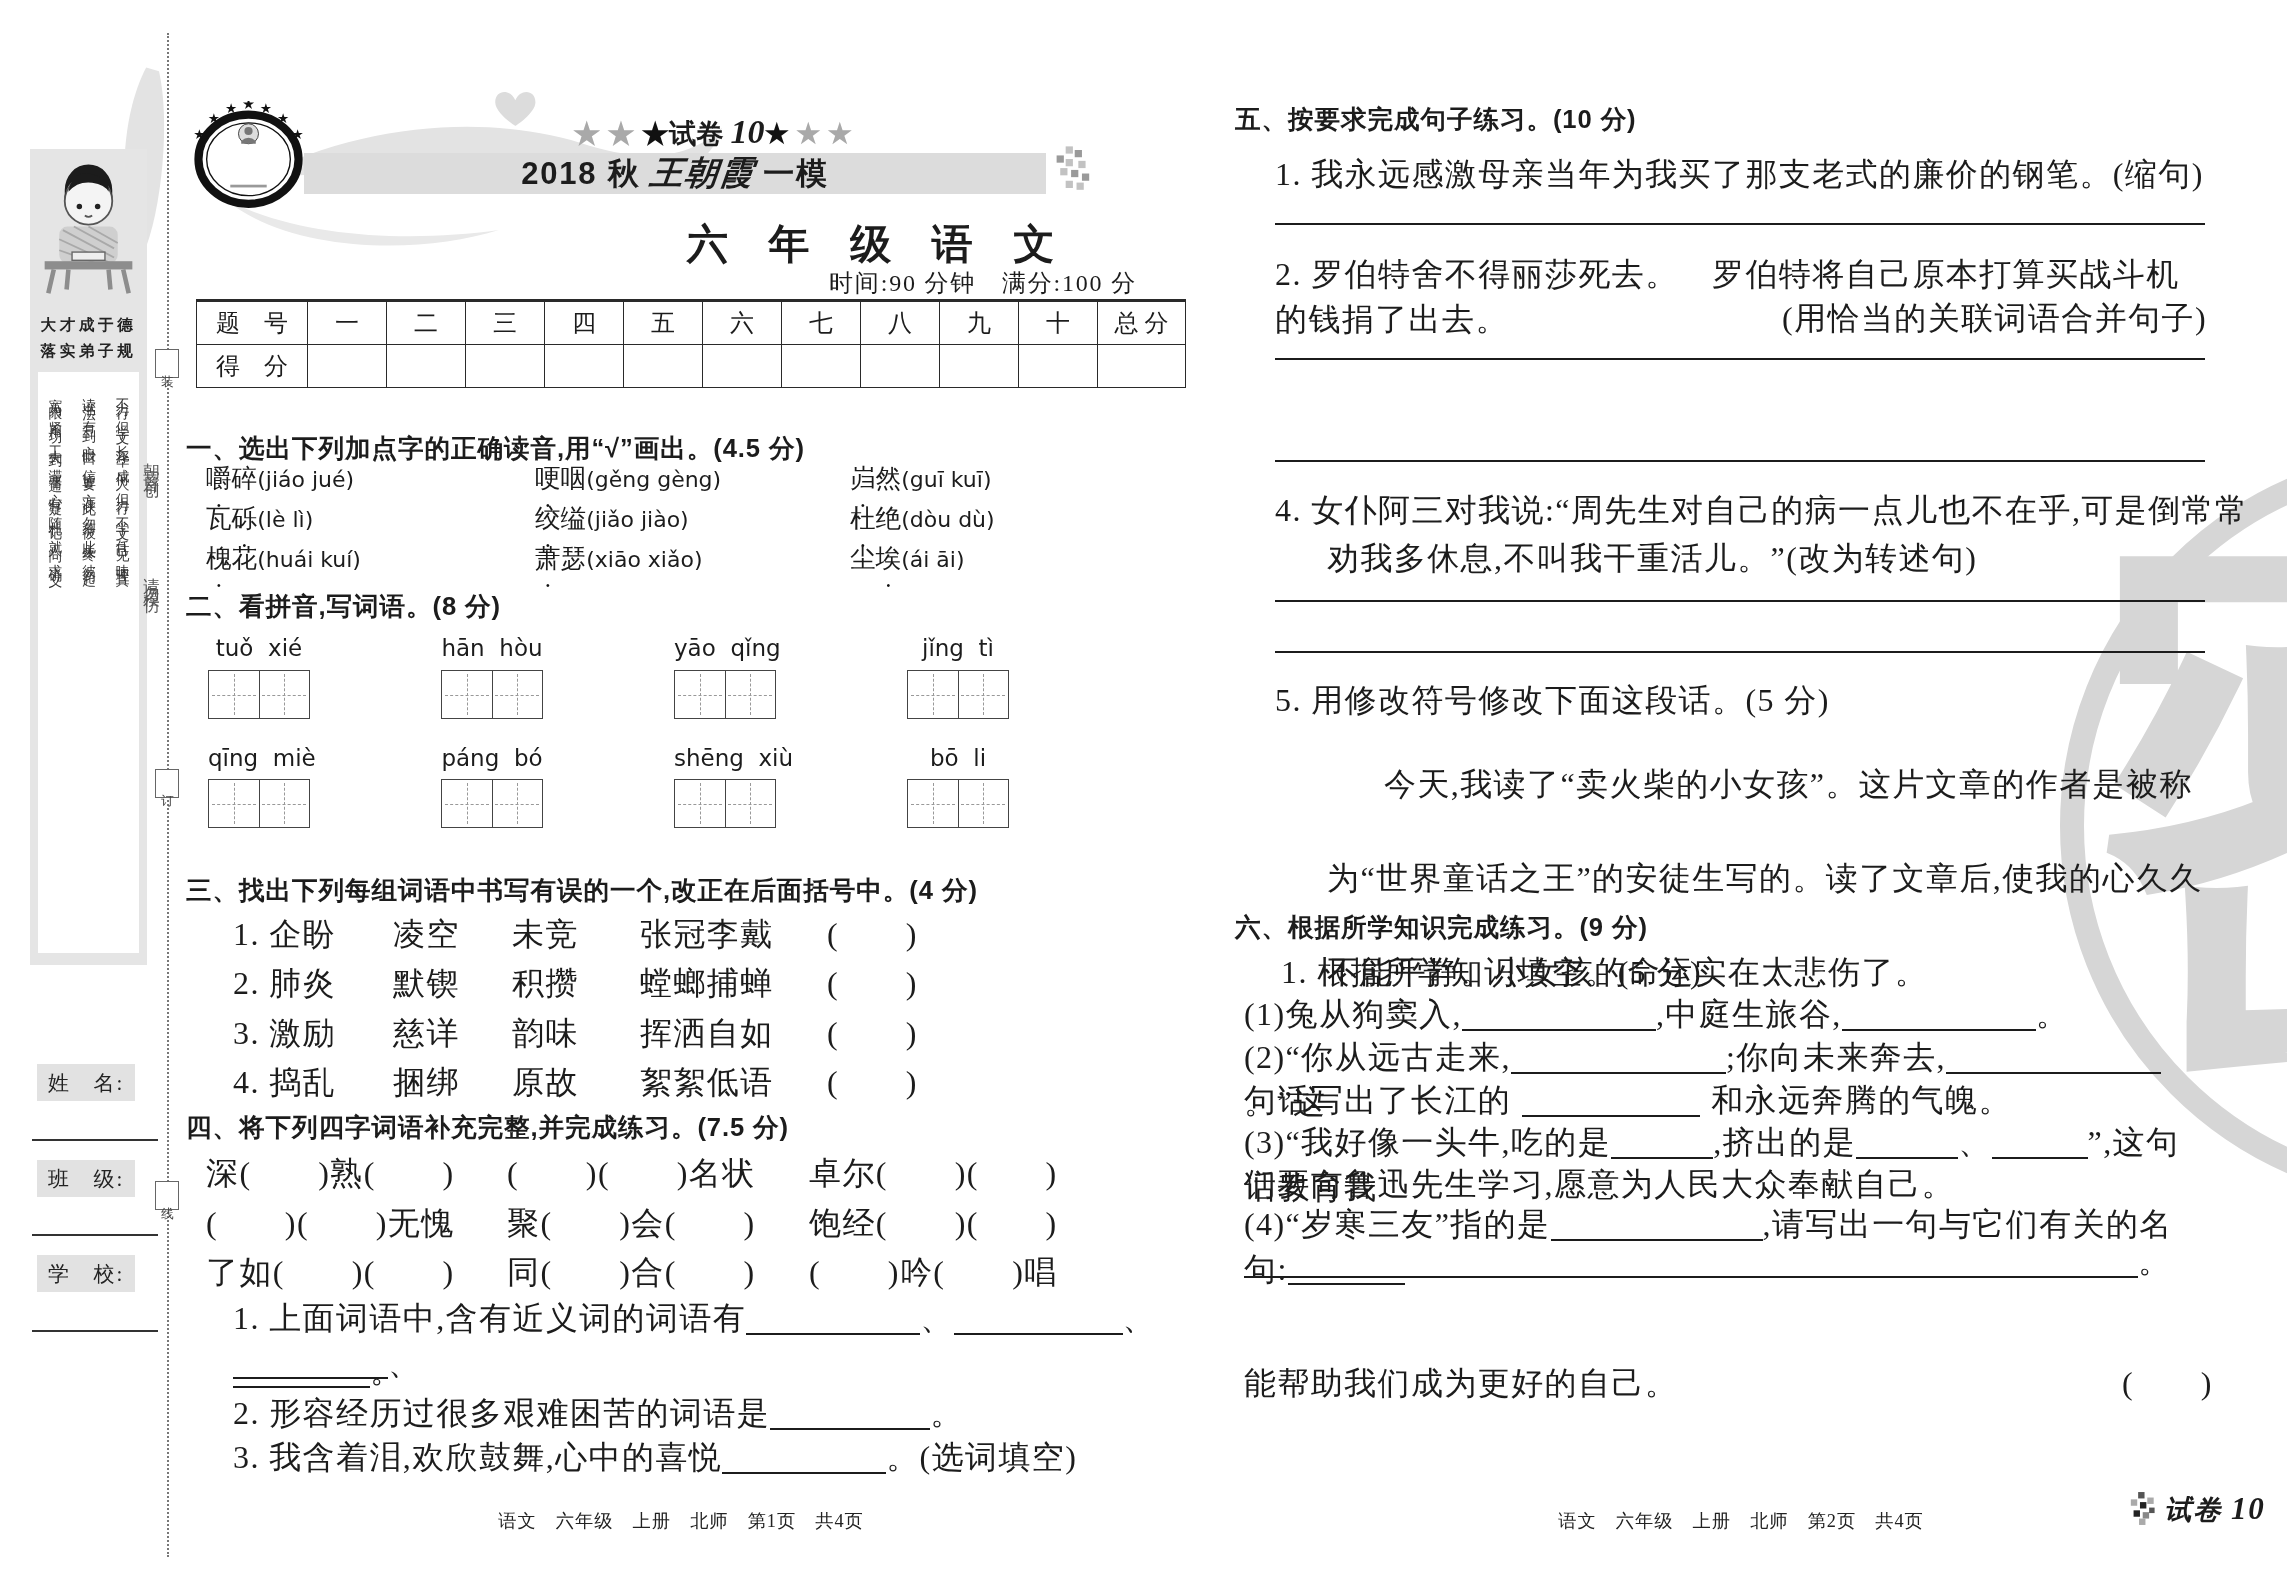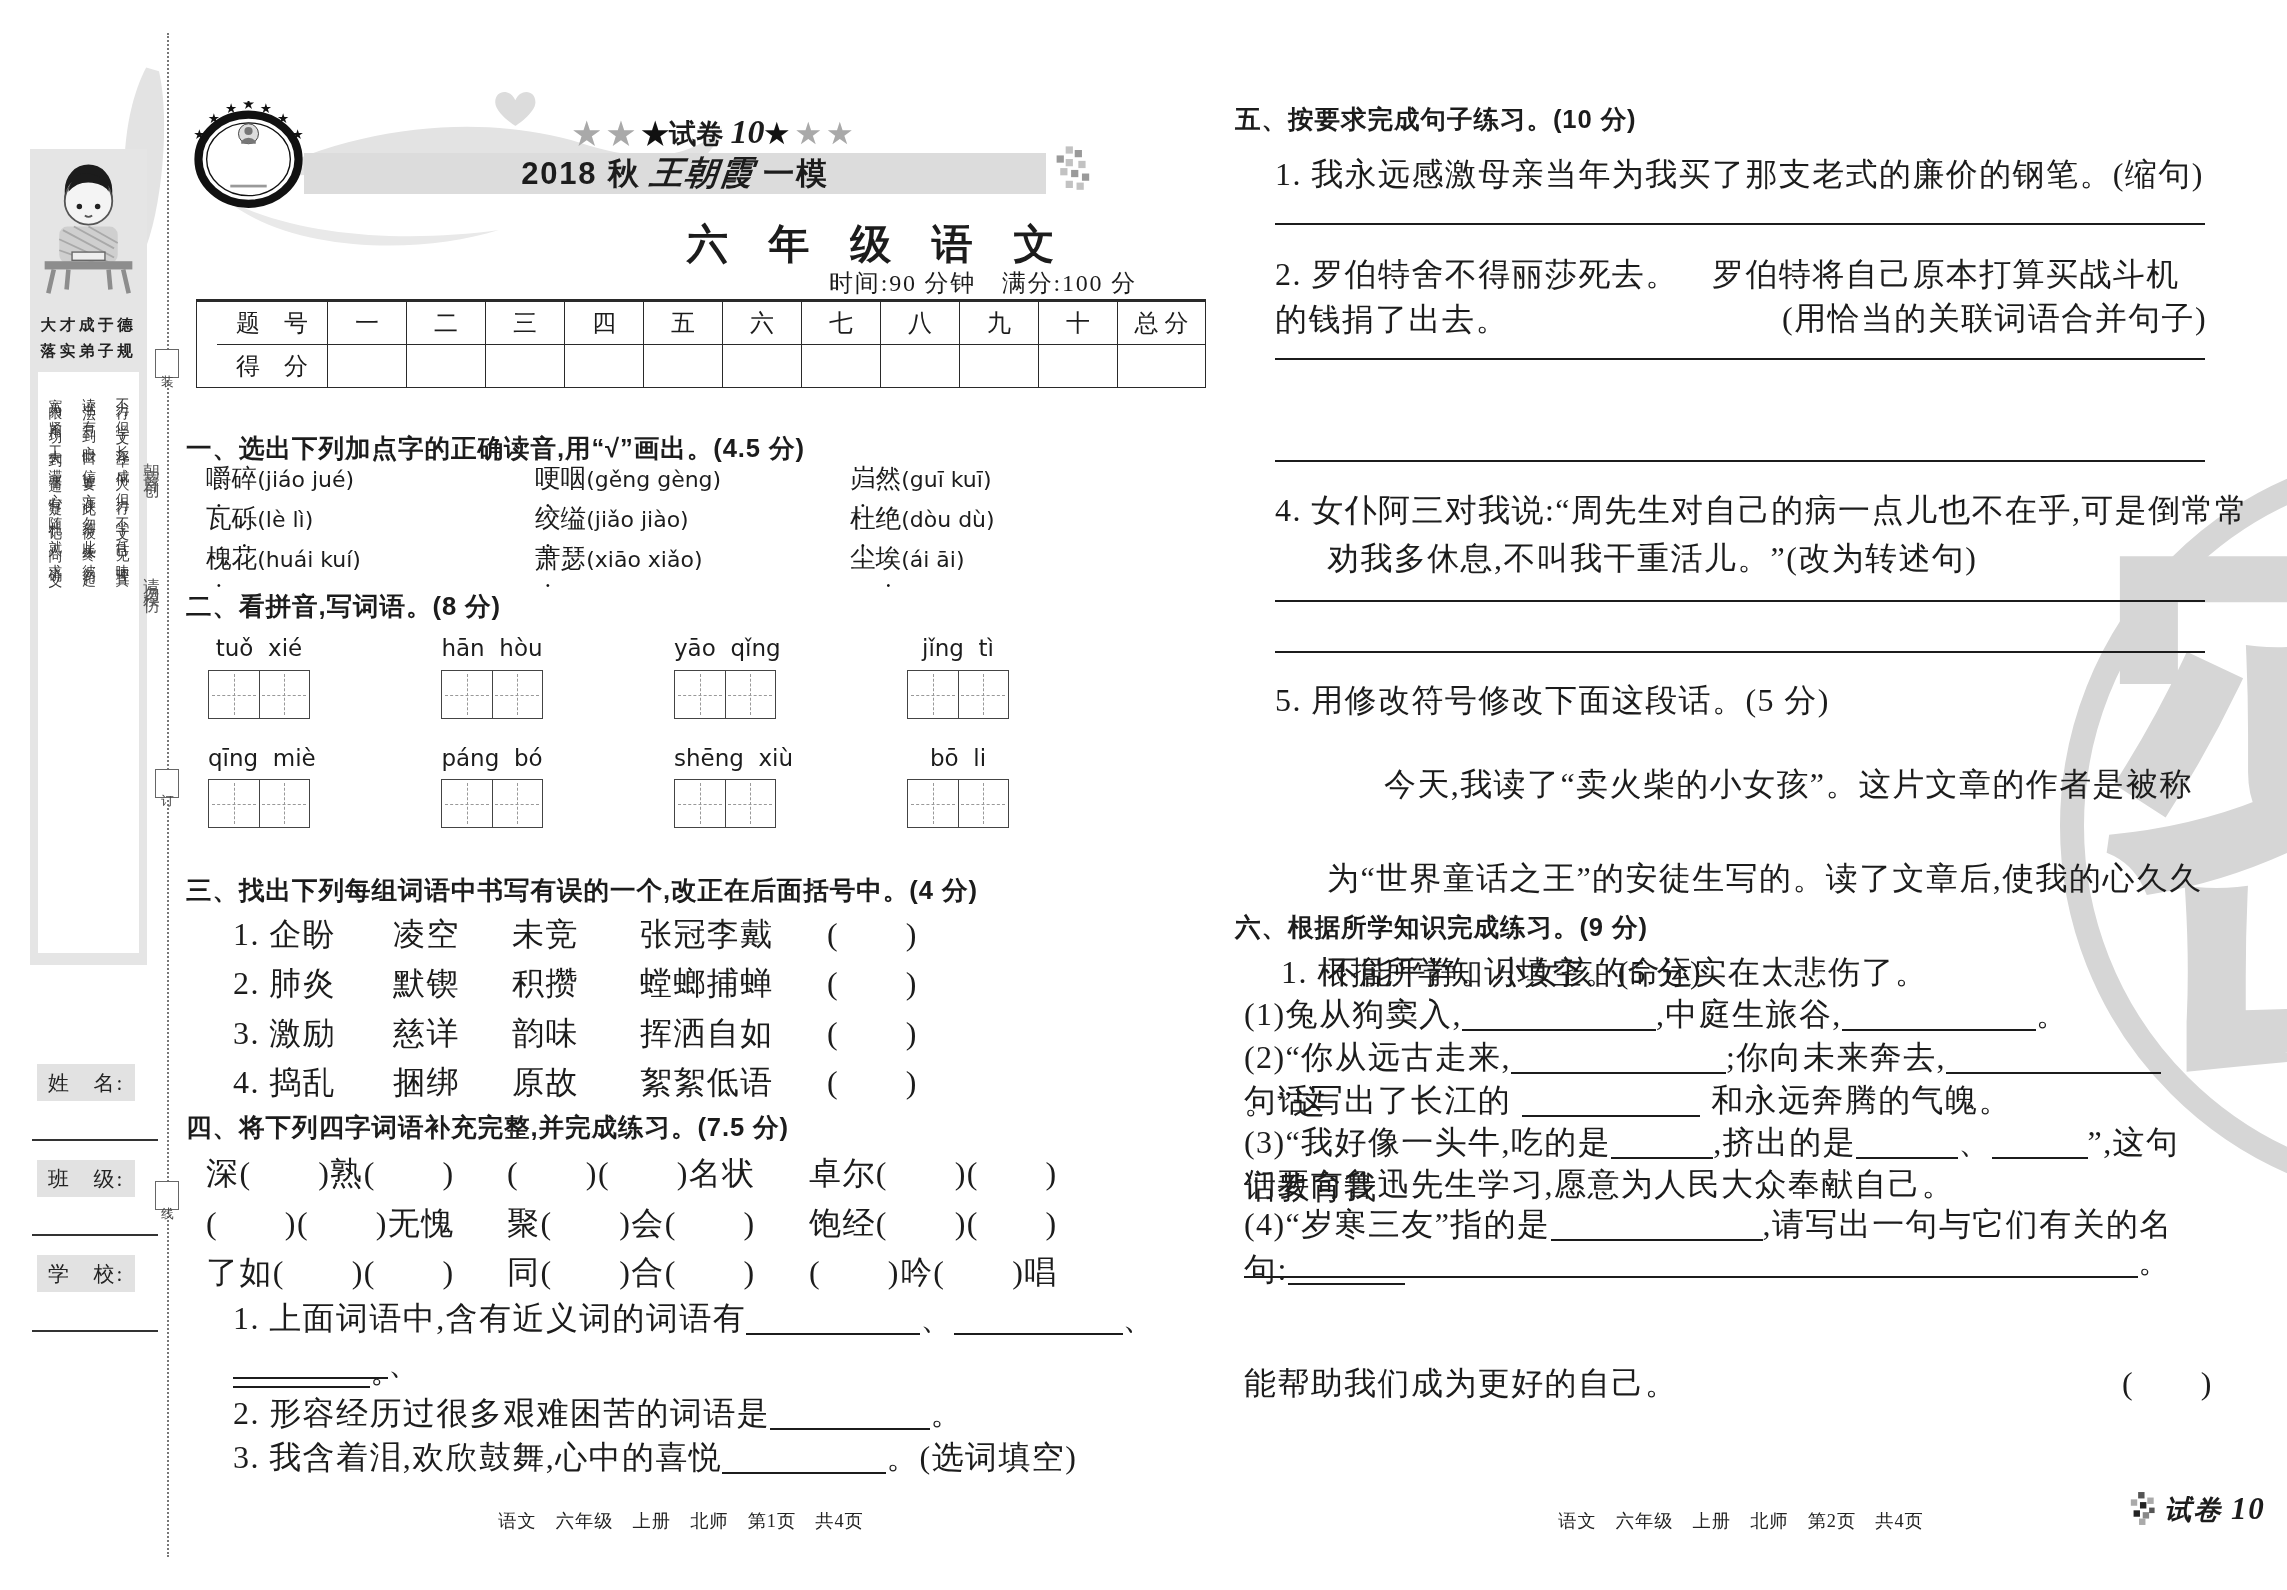--- a/index.html
+++ b/index.html
@@ -28,21 +28,21 @@
   .stamp span{writing-mode:vertical-rl;font-size:12.8px;color:#444;}
   
   .starline{font-size:27.4px;font-weight:bold;text-align:center;}
   .star-g{color:#a9a9a9;} .star-b{color:#111;}
   .exam-no{font-style:italic;font-size:34px;font-family:"Liberation Serif",serif;}
   .band{background:#dcdcdc;display:flex;align-items:center;justify-content:center;font-size:31px;font-weight:bold;letter-spacing:1.8px;font-family:"Liberation Sans","DejaVu Sans",sans-serif;}
   .script{font-family:"Liberation Serif",serif;font-style:italic;transform:skewX(-6deg);display:inline-block;margin:0 9.1px;font-size:33px;}
   .subject{font-size:41px;font-weight:bold;letter-spacing:14.6px;text-align:right;font-family:"Liberation Sans","DejaVu Sans",sans-serif;}
   .info{font-size:24px;letter-spacing:1.8px;text-align:right;}
   
-  .stable{display:grid;grid-template-columns:111px repeat(10,79px) 87px;border:1.5px solid #2a2a2a;border-top:3.7px solid #2a2a2a;padding-left:20px;}
+  .stable{display:grid;grid-template-columns:111px repeat(10,79px) 87px;border:1.5px solid #2a2a2a;border-top:3.7px solid #2a2a2a;}
   .stable .c{border-right:1.5px solid #2a2a2a;border-bottom:1.5px solid #2a2a2a;height:42px;display:flex;align-items:center;justify-content:center;font-size:24px;}
   .stable .c:nth-child(12n){border-right:none;}
   .stable .c.last-row{border-bottom:none;}
   
   .pylabel{width:102px;text-align:center;font-family:"DejaVu Sans",sans-serif;font-size:23px;white-space:pre;}
   .pybox{width:102px;height:49px;border:1.8px solid #444;display:flex;box-sizing:border-box;}
   .pybox .cell{flex:1;position:relative;}
   .pybox .cell:first-child{border-right:1.5px solid #444;}
   .pybox .cell::before{content:"";position:absolute;left:2.7px;right:2.7px;top:50%;border-top:1.3px dashed #999;}
   .pybox .cell::after{content:"";position:absolute;top:2.7px;bottom:2.7px;left:50%;border-left:1.3px dashed #999;}

